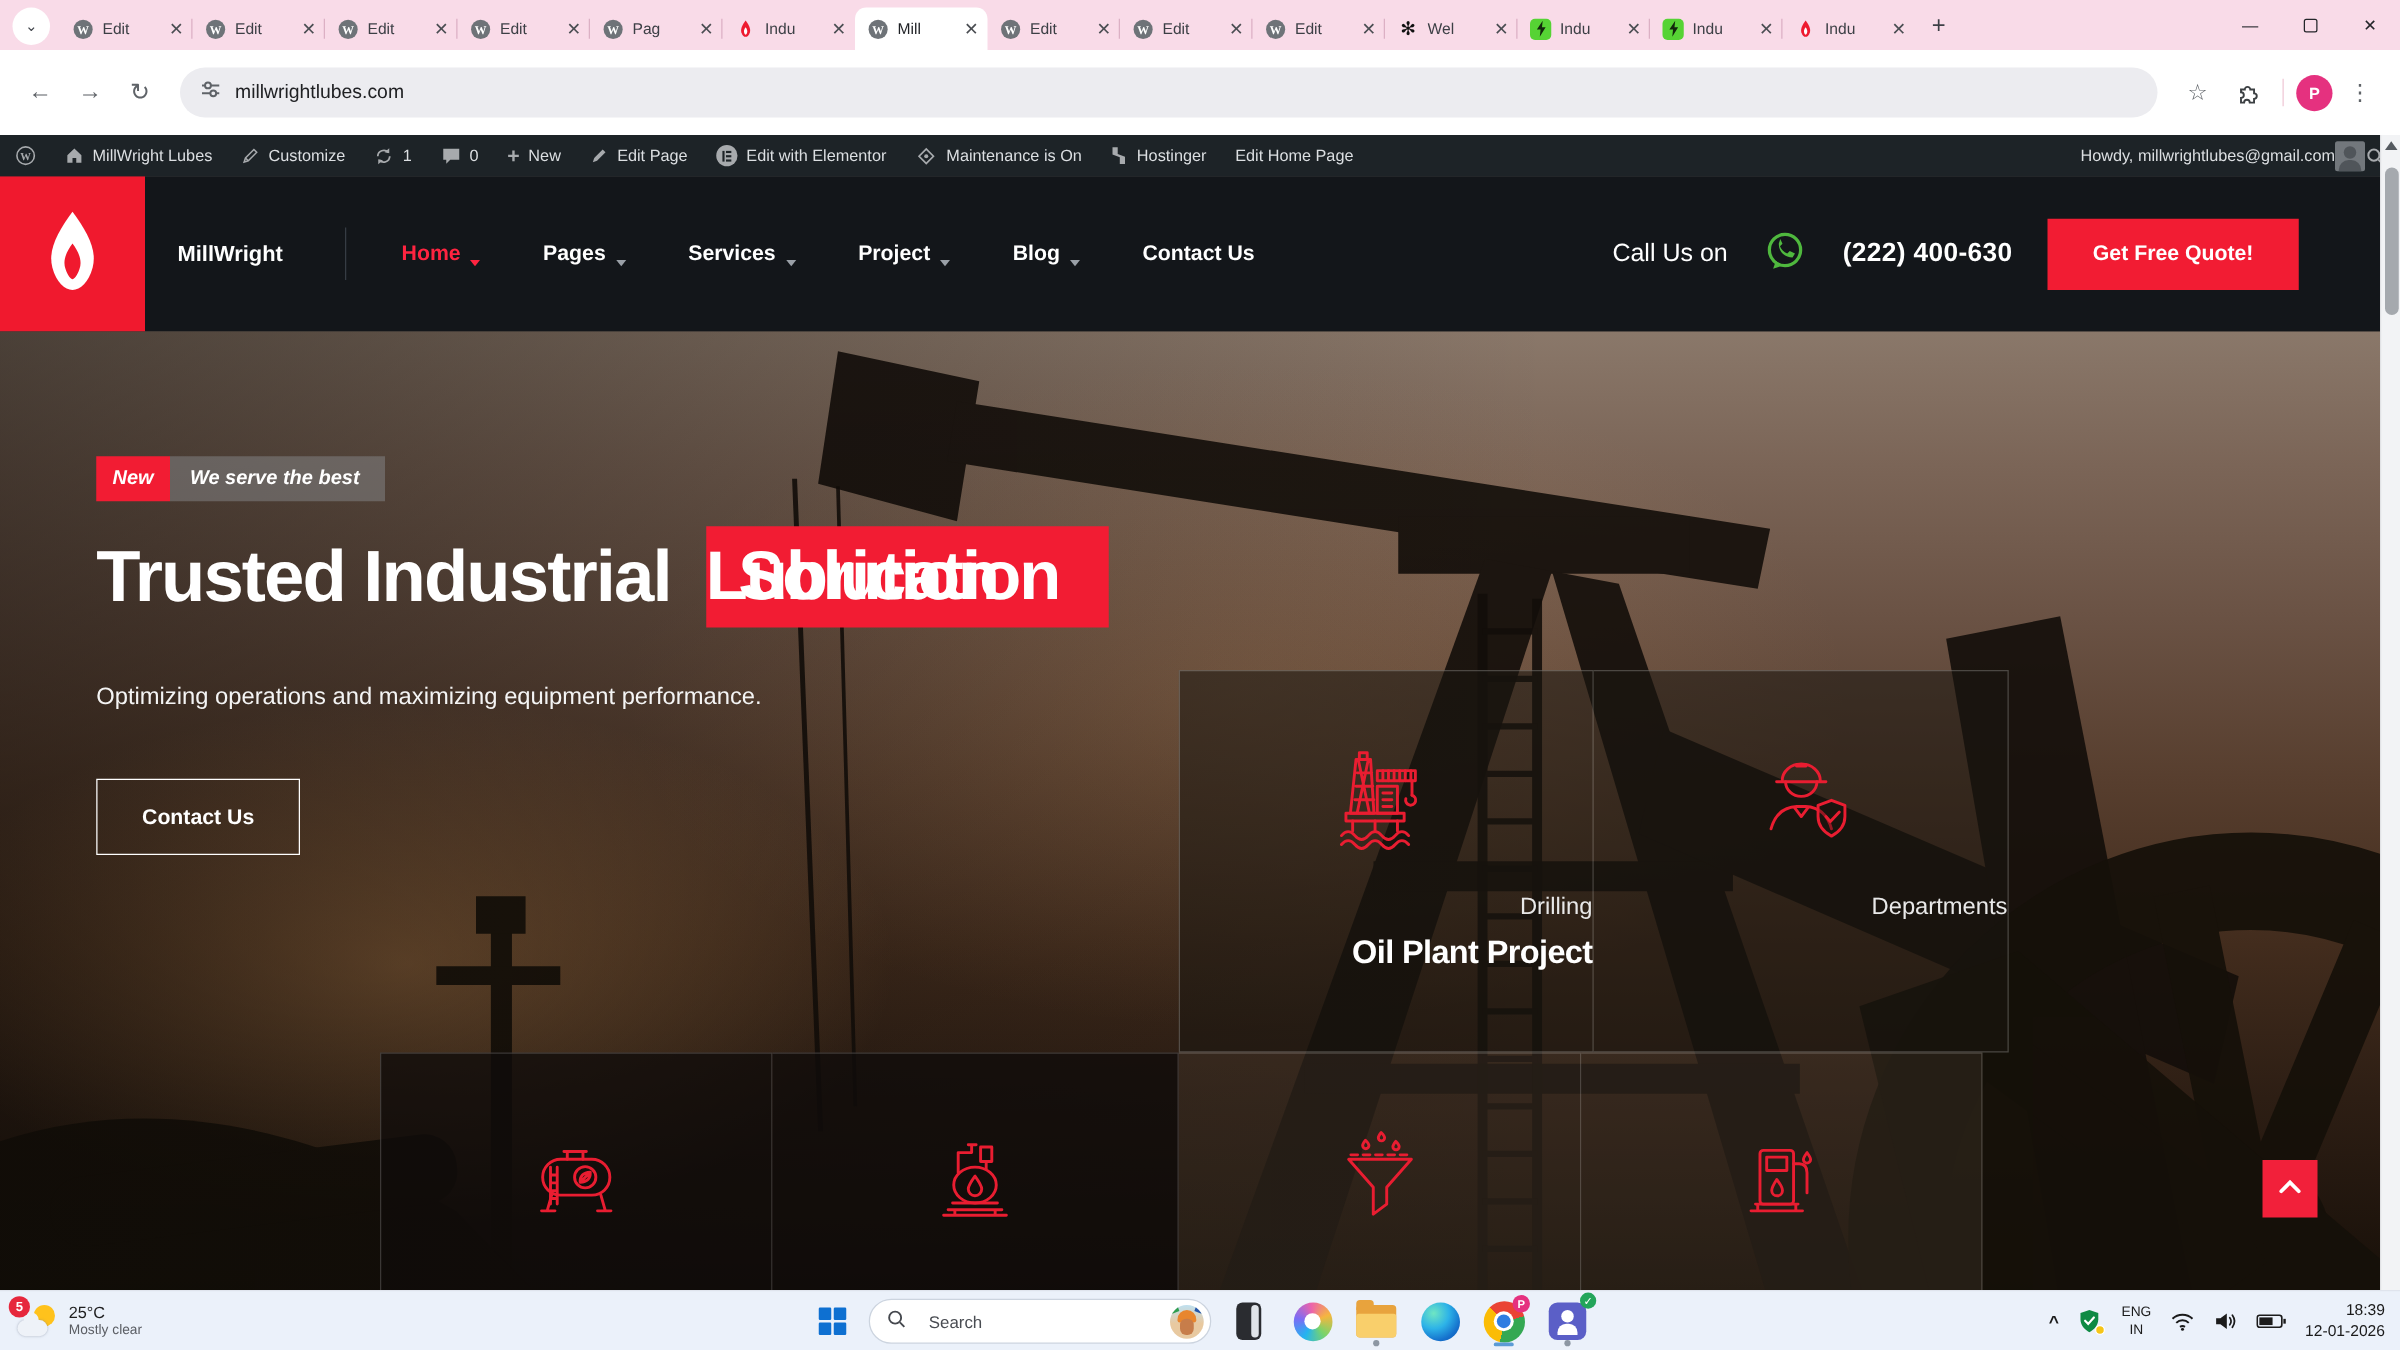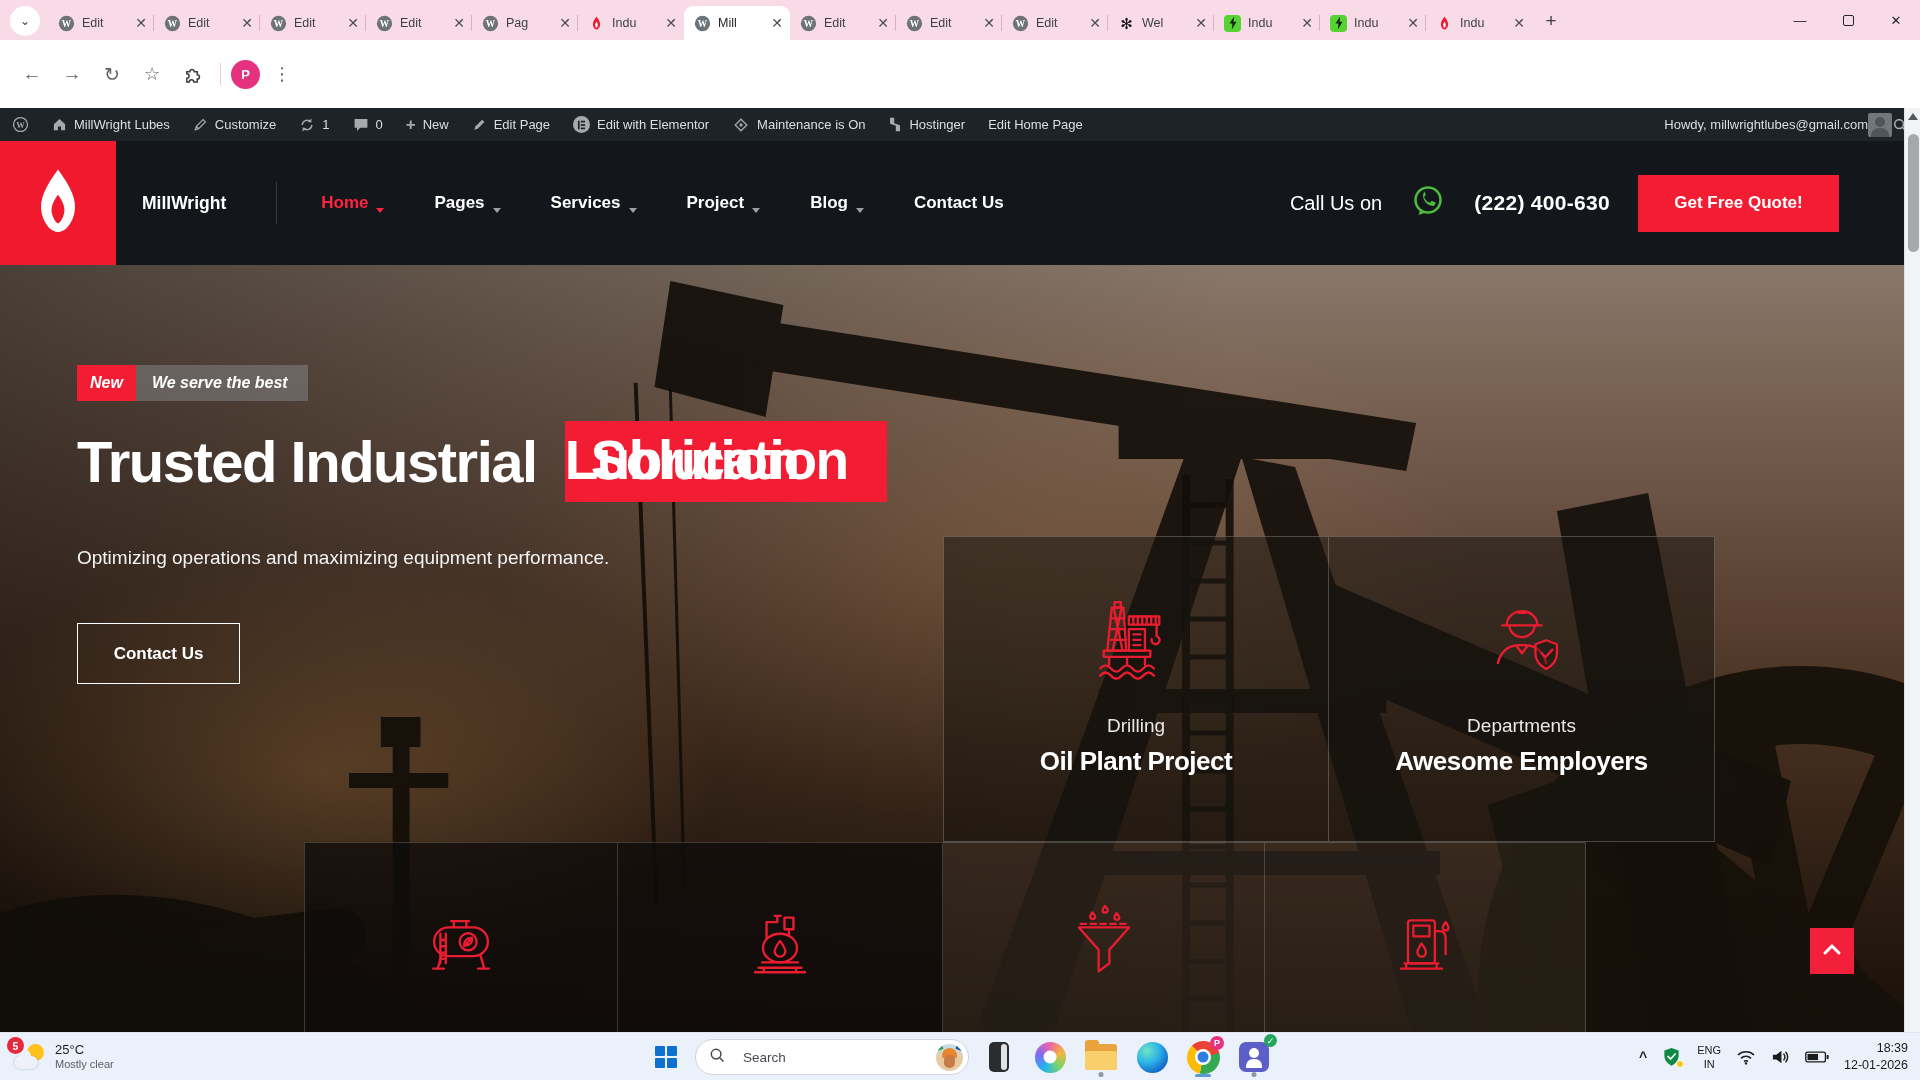--- a/index.html
+++ b/index.html
@@ -71,21 +71,21 @@
   .h1{position:absolute;left:77px;top:156px;display:flex;align-items:flex-start;gap:28px;z-index:4}
   .h1 .pfx{font-size:58px;font-weight:bold;color:#fff;letter-spacing:-1.5px;line-height:81px;white-space:nowrap}
   .redbox{position:relative;width:322px;height:81px;background:#f21c33;flex:none}
   .redbox .w{position:absolute;top:7px;font-size:55px;font-weight:bold;color:#fff;letter-spacing:-1.5px;white-space:nowrap}
   .w-back{left:0px}
   .w-front{left:26px}
   .sub{position:absolute;left:77px;top:282px;font-size:19px;color:#f4f4f4;z-index:4}
   .herocta{position:absolute;left:77px;top:358px;width:163px;height:61px;border:1.5px solid #fff;color:#fff;font-weight:bold;font-size:17px;display:flex;align-items:center;justify-content:center;z-index:4}
 
   .cards1{position:absolute;left:943px;top:271px;display:flex;z-index:3}
-  .fcard{width:386px;height:306px;background:rgba(26,21,17,.55);border:1px solid rgba(255,255,255,.22);text-align:center;padding-top:58px}
+  .fcard{width:332px;height:306px;background:rgba(26,21,17,.55);border:1px solid rgba(255,255,255,.22);text-align:right;padding-top:58px}
   .fcard+.fcard{border-left:none}
   .fcard .cicon{width:86px;height:86px;margin:0 auto}
   .fcard .cat{margin-top:34px;font-size:19px;color:#e8e8e8}
   .fcard .ctitle{margin-top:9px;font-size:26px;font-weight:bold;color:#fff;letter-spacing:-.5px}
 
   .cards2{position:absolute;left:304px;top:577px;display:flex;z-index:3}
   .icard{height:455px;border:1px solid rgba(255,255,255,.18);padding-top:54px}
   .icard+.icard{border-left:none}
   .icard .cicon{width:86px;height:86px;margin:0 auto}
   .icard.dk{background:rgba(16,12,10,.78)}
@@ -299,20 +299,29 @@
           <span class="maxbox"></span>
         </span>
       <span class="wc">✕</span>
     </div>
   </div>
 
   <div class="toolbar">
     <span class="navbtn">←</span>
     <span class="navbtn">→</span>
     <span class="navbtn">↻</span>
+    <div class="urlpill">
+      <span><svg width="17" height="17" viewBox="0 0 16 16" fill="none" stroke="#5f6368" stroke-width="1.5">
+            <line x1="1.5" y1="5" x2="14.5" y2="5"></line>
+            <circle cx="6" cy="5" r="2.2" fill="#ececf0"></circle>
+            <line x1="1.5" y1="11" x2="14.5" y2="11"></line>
+            <circle cx="10" cy="11" r="2.2" fill="#ececf0"></circle>
+          </svg></span>
+      <span class="url">millwrightlubes.com</span>
+    </div>
     <span class="tbicon">☆</span>
     <span class="tbicon">
         <svg width="19" height="19" viewBox="0 0 20 20" fill="none" stroke="#3c4043" stroke-width="1.6">
           <path d="M4 7 h3.2 a2.3 2.3 0 1 1 4.6 0 H15 v3.2 a2.3 2.3 0 1 1 0 4.6 V18 h-3.6 a2.3 2.3 0 1 0 -4.8 0 H4 v-4 a2.3 2.3 0 1 0 0-4.8 z"></path>
         </svg>
       </span>
     <div class="tbdiv"></div>
     <span class="avatarP">P</span>
     <span class="tbicon">⋮</span>
   </div>
@@ -544,21 +553,20 @@
                 <path d="M26 34 h44"></path>
                 <path d="M44 20 h8"></path>
               <path d="M34 34 a14 13 0 0 0 28 0"></path>
               <path d="M21 76 q5 -19 23 -20 h8 q18 1 23 20"></path>
               <path d="M42 57 l6 8 6 -8"></path>
               <path d="M63 55 l12 -4.5 12 4.5 v10 c0 9 -5.5 14 -12 17.5 c-6.5 -3.5 -12 -8.5 -12 -17.5 z" fill="#1a1410" fill-opacity="0.4"></path>
               <path d="M70 65 l4 4.5 8 -8.5"></path>
             </svg>
           </div>
           <div class="cat">Departments</div>
-          <div class="ctitle">Awesome Employers</div>
         </div>
       </div>
 
       <div class="cards2">
         <div class="icard dk" style="width:314px">
           <div class="cicon">
             <svg width="86" height="86" viewBox="0 0 96 96" fill="none" stroke="#e91d31" stroke-width="2.6" stroke-linecap="round" stroke-linejoin="round">
               <rect x="18" y="34" width="60" height="32" rx="16"></rect>
               <path d="M40 34 v-7 h14 v7 M37 27 h20"></path>
               <path d="M26 66 l-4 14 M70 66 l4 14 M17 80 h12 M67 80 h12"></path>

